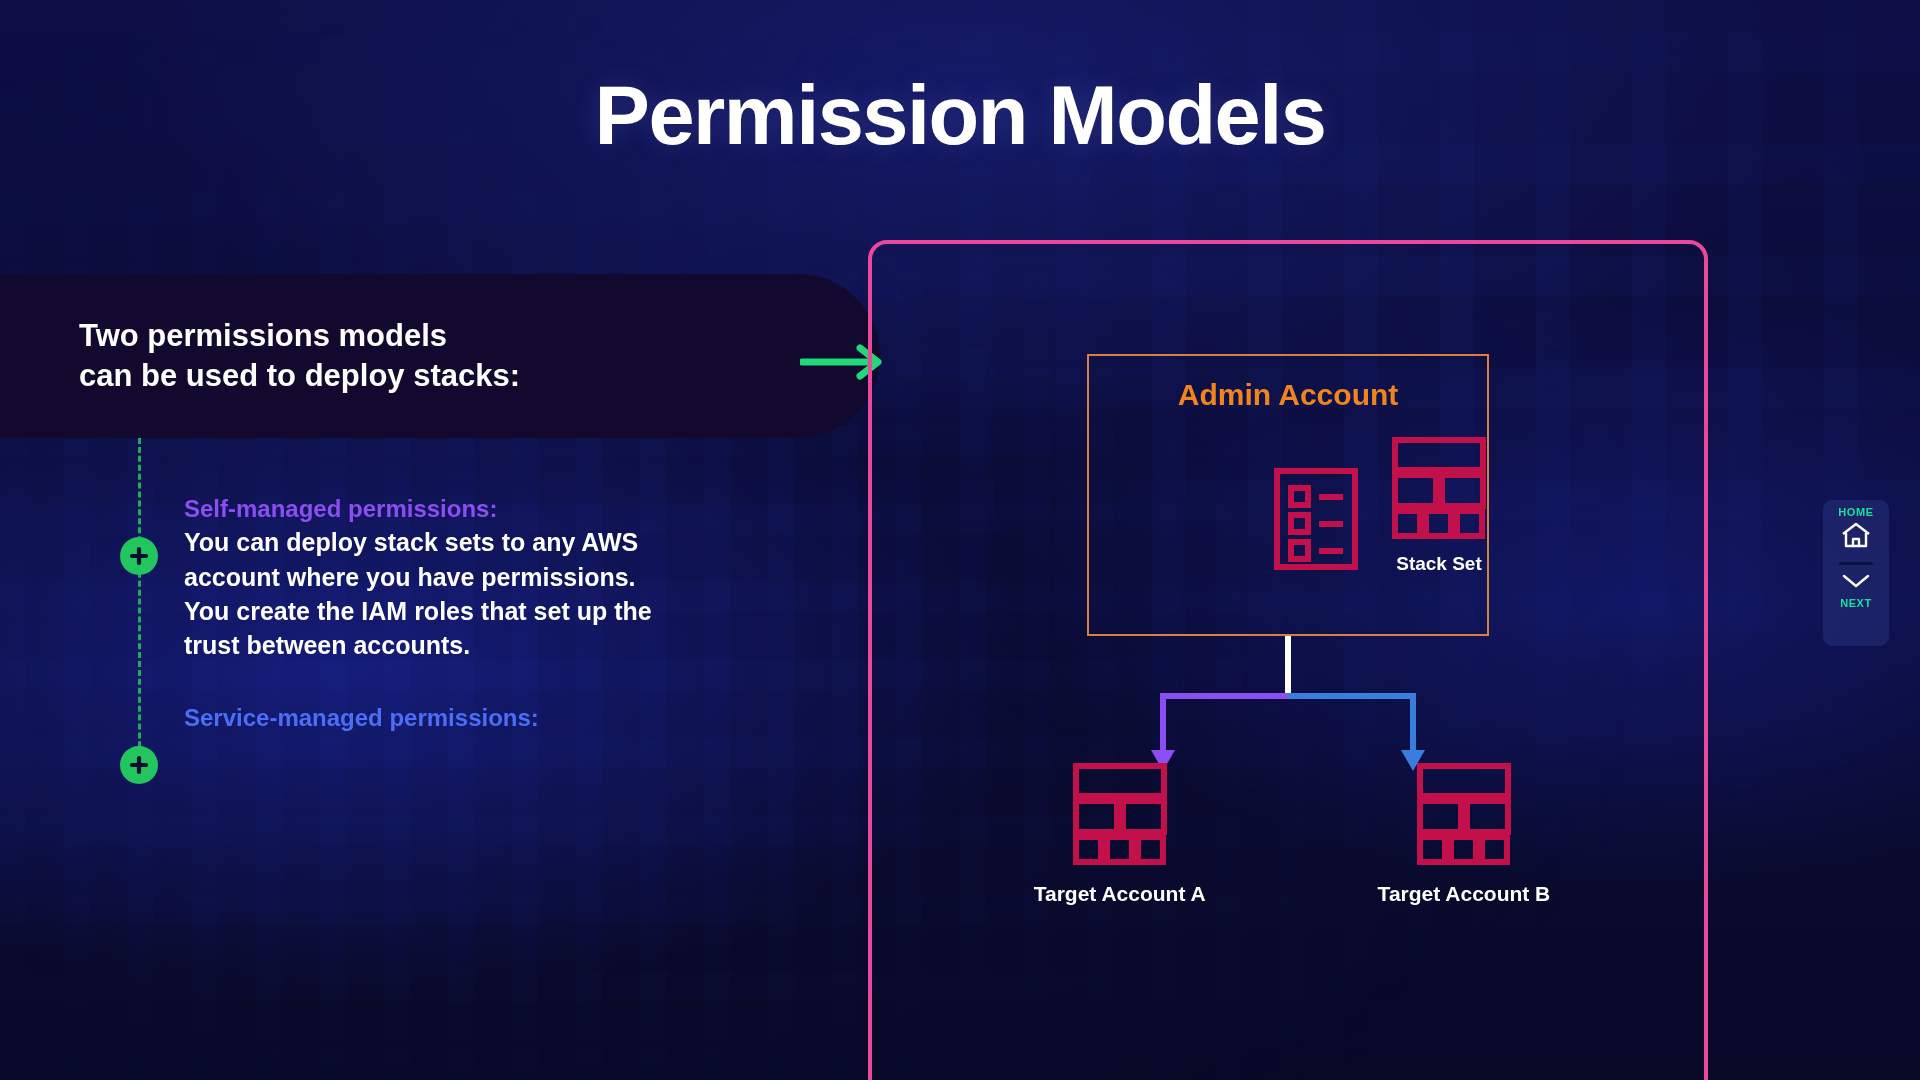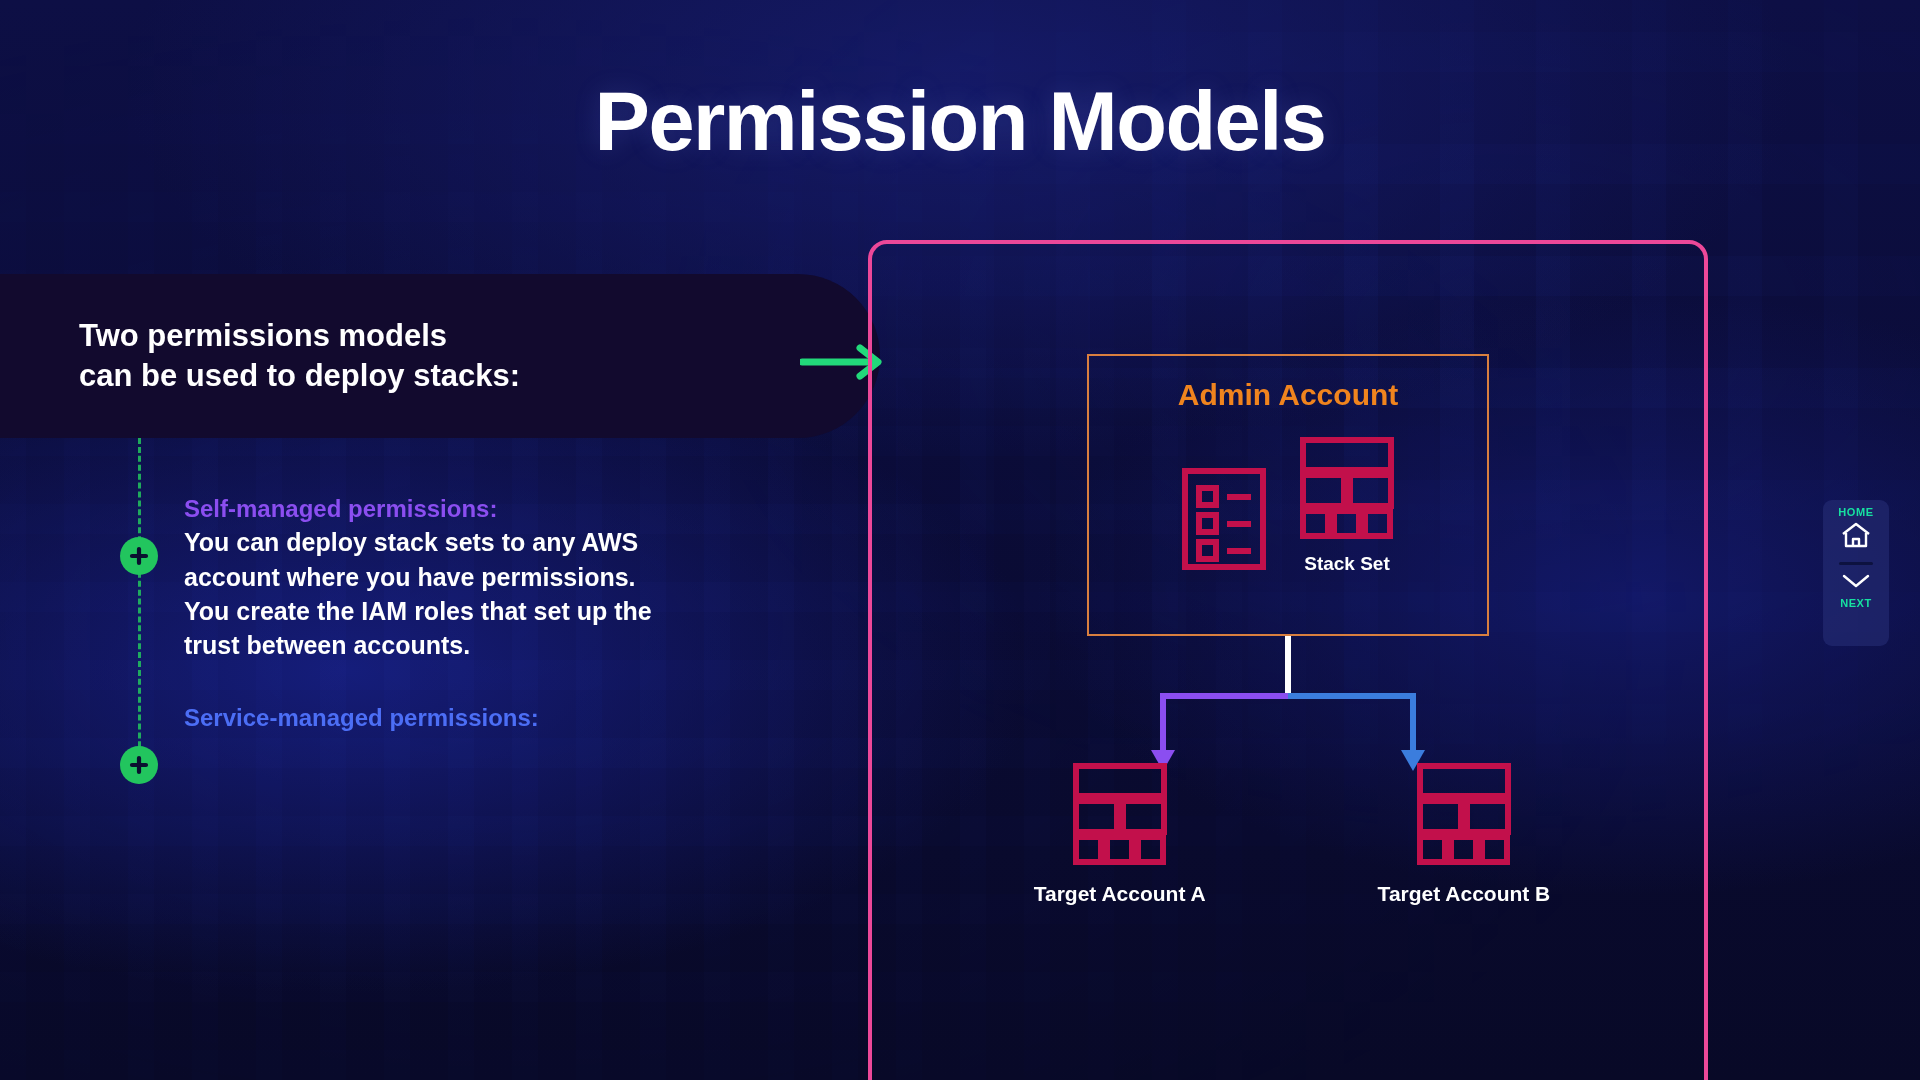--- a/index.html
+++ b/index.html
@@ -33,21 +33,21 @@
     opacity:.5;
     background-image:
       repeating-linear-gradient(90deg, rgba(45,70,210,.13) 0 34px, rgba(0,0,0,0) 34px 96px),
       repeating-linear-gradient(0deg,  rgba(45,70,210,.10) 0 40px, rgba(0,0,0,0) 40px 112px);
     -webkit-mask-image:radial-gradient(ellipse 55% 60% at 78% 30%, #000 0%, rgba(0,0,0,0) 80%);
             mask-image:radial-gradient(ellipse 55% 60% at 78% 30%, #000 0%, rgba(0,0,0,0) 80%);
   }
 
   
   .title{
-    position:absolute; top:74px; left:0; width:1920px;
+    position:absolute; top:68px; left:0; width:1920px;
     text-align:center;
     font-size:83px; font-weight:700; letter-spacing:-1.5px;
     color:#ffffff;
     text-shadow:0 0 26px rgba(120,140,255,.18);
   }
 
   
   .callout{
     position:absolute; left:-40px; top:274px;
     width:920px; height:164px;
@@ -102,21 +102,21 @@
   .admin-box{
     position:absolute; left:215px; top:110px;
     width:402px; height:282px;
     border:2px solid #d97f3f;
   }
   .admin-title{
     margin-top:22px; text-align:center;
     color:#f0841e; font-size:30px; font-weight:700;
   }
   .admin-icons{
-    display:flex; align-items:flex-end; justify-content:center;
+    display:flex; align-items:flex-end; justify-content:flex-end;
     gap:32px; margin-top:24px;
   }
   .icon-cap{
     color:#ffffff; font-size:19px; font-weight:700;
     text-align:center; margin-top:9px;
   }
 
   
   .conn{ position:absolute; left:0; top:0; width:840px; height:778px; pointer-events:none; }
 

